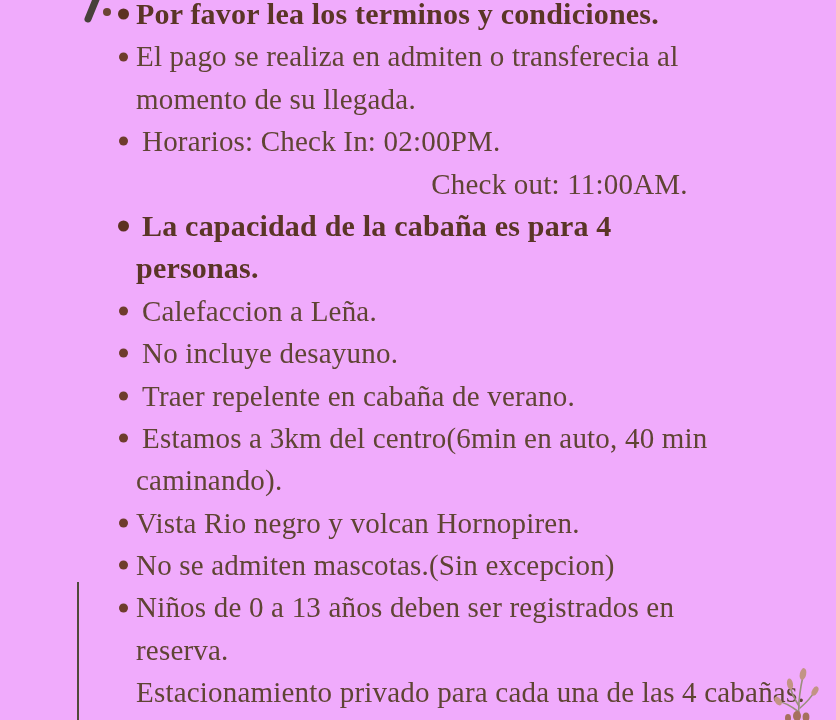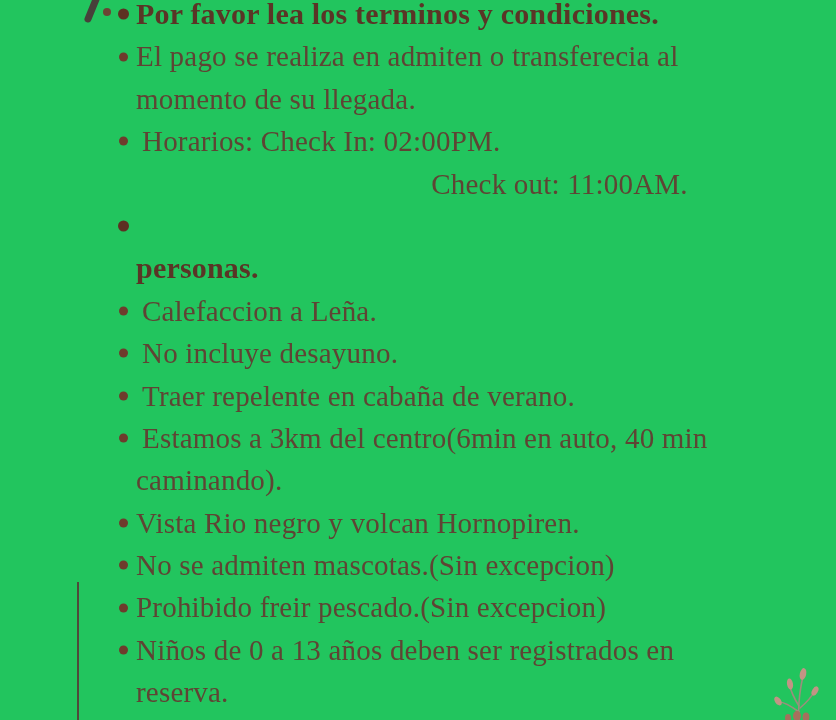--- a/index.html
+++ b/index.html
@@ -1,19 +1,19 @@
 <!DOCTYPE html>
 <html><head>
 <meta charset="utf-8">
 <style>
   html,body{margin:0;padding:0;background:#e8e8e8;}
   .page{
     position:relative;
     width:836px;height:720px;
-    background:#22c55e;
+    background:#f0abfc;
     overflow:hidden;
     font-family:"Liberation Serif", serif;
     color:#5f4434;
   }
   .list{position:absolute;left:0;top:-7px;width:836px;}
   .line{
     position:relative;
     height:42.4px;
     line-height:42.4px;
     font-size:29px;
@@ -73,20 +73,21 @@
       <span class="bullet"></span>
       <span>Horarios: Check In: 02:00PM.</span>
     </div>
 
     <div class="line ind">
       <span>Check out: 11:00AM.</span>
     </div>
 
     <div class="line bold sp">
       <span class="bullet"></span>
+      <span>La capacidad de la cabaña es para 4</span>
     </div>
 
     <div class="line bold">
       <span>personas.</span>
     </div>
 
     <div class="line sp">
       <span class="bullet"></span>
       <span>Calefaccion a Leña.</span>
     </div>
@@ -113,24 +114,20 @@
     <div class="line">
       <span class="bullet"></span>
       <span>Vista Rio negro y volcan Hornopiren.</span>
     </div>
 
     <div class="line">
       <span class="bullet"></span>
       <span>No se admiten mascotas.(Sin excepcion)</span>
     </div>
 
-    <div class="line">
-      <span class="bullet"></span>
-      <span>Prohibido freir pescado.(Sin excepcion)</span>
-    </div>
 
     <div class="line">
       <span class="bullet"></span>
       <span>Niños de 0 a 13 años deben ser registrados en</span>
     </div>
 
     <div class="line">
       <span>reserva.</span>
     </div>
 

